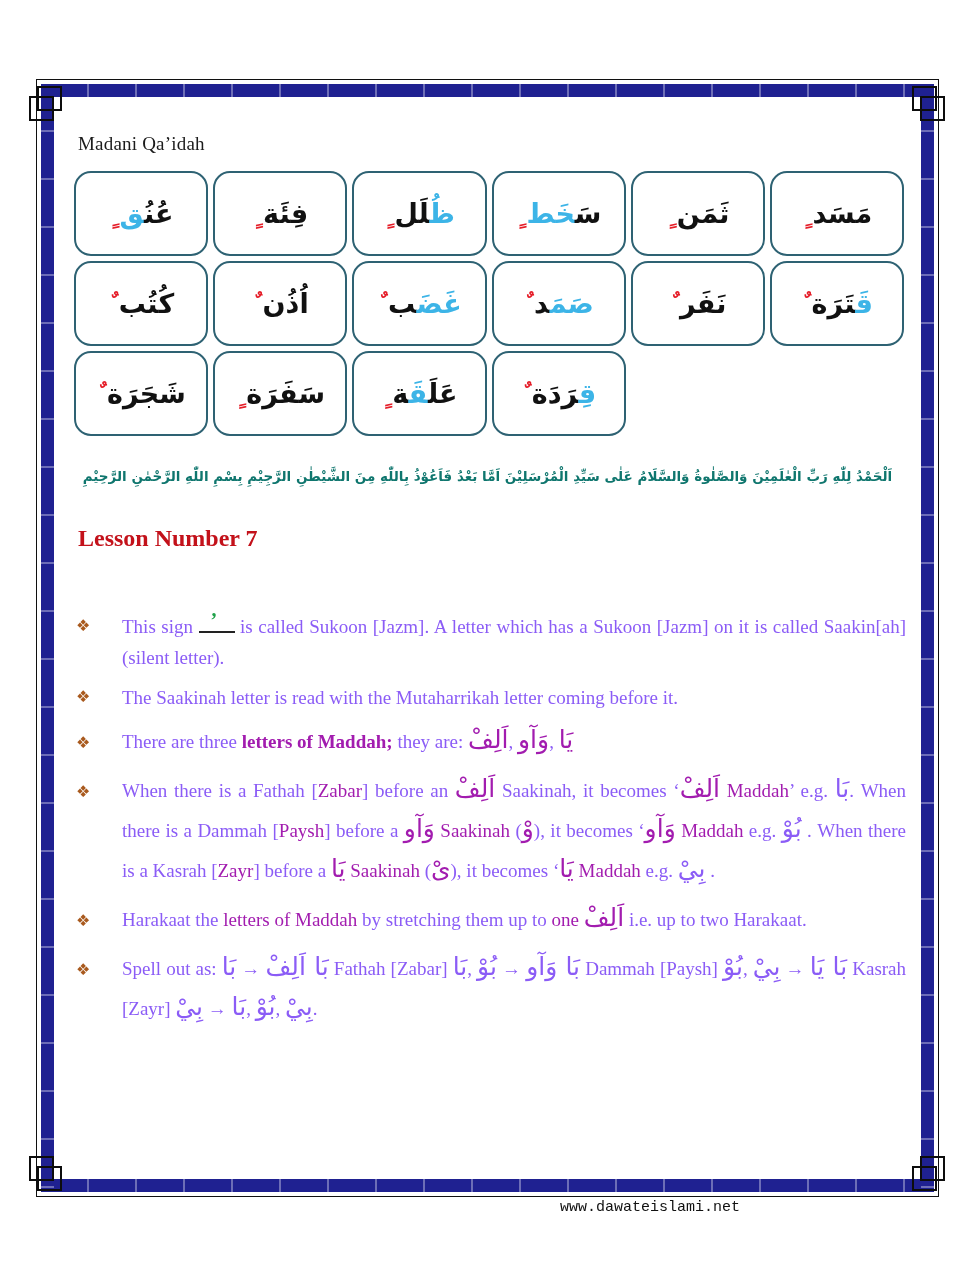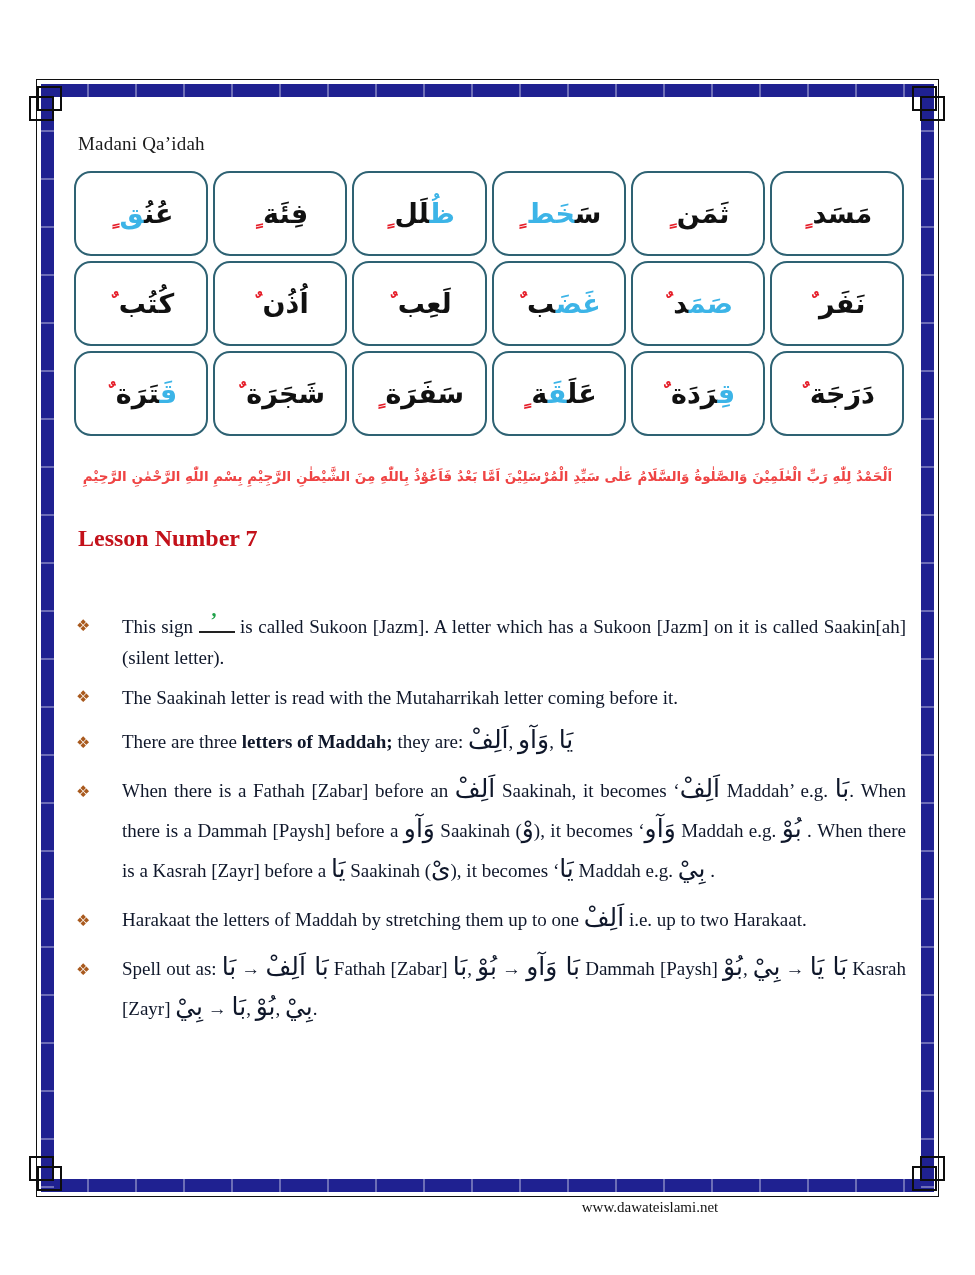--- a/index.html
+++ b/index.html
@@ -28,47 +28,47 @@
         display:flex;align-items:center;justify-content:center;overflow:visible;text-align:right;}
   .word{font-family:"DejaVu Sans",sans-serif;font-weight:bold;font-size:27px;
         direction:rtl;unicode-bidi:isolate;line-height:1;white-space:nowrap;}
   .word .k{color:#111;}
   .word .b{color:#3cb4e7;}
   .tanween{color:#e51d28;font-size:25px;font-weight:bold;margin:0 1px;}
 
   
   .bismillah{position:absolute;left:80px;top:468px;width:815px;text-align:center;
              font-family:"DejaVu Sans",sans-serif;font-weight:bold;font-size:13.5px;
-             color:#ef4444;direction:rtl;unicode-bidi:isolate;white-space:nowrap;}
+             color:#0f766e;direction:rtl;unicode-bidi:isolate;white-space:nowrap;}
 
   
   .lesson-kicker{position:absolute;left:78px;top:525px;font-size:24px;font-weight:bold;color:#c3111a;}
   .lesson-heading{position:absolute;left:78px;top:563px;font-size:29px;font-weight:bold;color:#3b7e9d;}
 
   
   .bullets{position:absolute;left:74px;top:612px;width:832px;margin:0;padding:0;list-style:none;}
   .bullets li{position:relative;padding-left:48px;margin-bottom:9px;
               font-size:19px;line-height:1.62;text-align:justify;}
   .bullets li.loose{line-height:40px;}
   .marker{position:absolute;left:2px;top:1px;color:#a95a1e;font-size:16px;
           font-family:"DejaVu Sans",sans-serif;}
-  .seg.k{color:#0f172a;}
-  .seg.g{color:#0f172a;}
+  .seg.k{color:#8b5cf6;}
+  .seg.g{color:#a21caf;}
   .seg.bold{font-weight:bold;}
   .seg.ar{font-family:"DejaVu Sans",sans-serif;font-size:25px;direction:rtl;
           unicode-bidi:isolate;line-height:1;}
   .sukoon-sign{display:inline-block;position:relative;width:36px;height:6px;
                border-bottom:2px solid #222;vertical-align:baseline;}
   .sukoon-mark{position:absolute;left:12px;top:-21px;color:#1fa149;font-weight:bold;
                font-size:20px;font-family:"Liberation Serif",serif;}
 
   
   .page-number{position:absolute;left:0;top:1128px;width:975px;text-align:center;font-size:21px;}
   .footer-url{position:absolute;left:540px;top:1199px;width:220px;text-align:center;
-              font-family:Liberation Serif, serif;font-size:15px;color:#111;}
+              font-family:Liberation Mono, monospace;font-size:15px;color:#111;}
 </style>
 </head>
 <body>
 
 <div class="page">
 
   <div class="frame-line"></div>
   <div class="bar bar-h bar-top"></div>
   <div class="bar bar-h bar-bottom"></div>
   <div class="bar bar-v bar-left"></div>
@@ -103,23 +103,20 @@
       <div class="cell">
         <span class="word" dir="rtl"><span class="k">مَسَد</span><span class="tanween">&nbsp;ٍ</span></span>
       </div>
       <div class="cell">
         <span class="word" dir="rtl"><span class="k">كُتُب</span><span class="tanween">&nbsp;ٌ</span></span>
       </div>
       <div class="cell">
         <span class="word" dir="rtl"><span class="k">اُذُن</span><span class="tanween">&nbsp;ٌ</span></span>
       </div>
       <div class="cell">
-        <span class="word" dir="rtl"><span class="k">لَعِب</span><span class="tanween">&nbsp;ٌ</span></span>
-      </div>
-      <div class="cell">
         <span class="word" dir="rtl"><span class="b">غَضَ</span><span class="k">ب</span><span class="tanween">&nbsp;ٌ</span></span>
       </div>
       <div class="cell">
         <span class="word" dir="rtl"><span class="b">صَمَ</span><span class="k">د</span><span class="tanween">&nbsp;ٌ</span></span>
       </div>
       <div class="cell">
         <span class="word" dir="rtl"><span class="k">نَفَر</span><span class="tanween">&nbsp;ٌ</span></span>
       </div>
       <div class="cell">
         <span class="word" dir="rtl"><span class="b">قَ</span><span class="k">تَرَة</span><span class="tanween">&nbsp;ٌ</span></span>
@@ -129,23 +126,20 @@
       </div>
       <div class="cell">
         <span class="word" dir="rtl"><span class="k">سَفَرَة</span><span class="tanween">&nbsp;ٍ</span></span>
       </div>
       <div class="cell">
         <span class="word" dir="rtl"><span class="k">عَلَ</span><span class="b">قَ</span><span class="k">ة</span><span class="tanween">&nbsp;ٍ</span></span>
       </div>
       <div class="cell">
         <span class="word" dir="rtl"><span class="b">قِ</span><span class="k">رَدَة</span><span class="tanween">&nbsp;ٌ</span></span>
       </div>
-      <div class="cell">
-        <span class="word" dir="rtl"><span class="k">دَرَجَة</span><span class="tanween">&nbsp;ٌ</span></span>
-      </div>
     </div>
 
   <div class="bismillah">اَلْحَمْدُ لِلّٰهِ رَبِّ الْعٰلَمِيْنَ وَالصَّلٰوةُ وَالسَّلَامُ عَلٰى سَيِّدِ الْمُرْسَلِيْنَ اَمَّا بَعْدُ فَاَعُوْذُ بِاللّٰهِ مِنَ الشَّيْطٰنِ الرَّجِيْمِ بِسْمِ اللّٰهِ الرَّحْمٰنِ الرَّحِيْمِ</div>
 
   <div class="lesson-kicker">Lesson Number 7</div>
 
   <ul class="bullets" id="bullets">
       <li><span class="marker">❖</span><span><span class="seg k">This sign </span><span class="sukoon-sign"><span class="sukoon-mark">’</span></span><span class="seg k"> is called Sukoon [Jazm]. A letter which has a Sukoon [Jazm] on it is called Saakin[ah] (silent letter).</span></span></li>
       <li><span class="marker">❖</span><span><span class="seg k">The Saakinah letter is read with the Mutaharrikah letter coming before it.</span></span></li>
       <li class="loose"><span class="marker">❖</span><span><span class="seg k">There are three </span><span class="seg g bold">letters of Maddah;</span><span class="seg k"> they are: </span><span dir="rtl" class="seg g ar">اَلِفْ</span><span class="seg k">, </span><span dir="rtl" class="seg g ar">وَآو</span><span class="seg k">, </span><span dir="rtl" class="seg g ar">يَا</span></span></li>

